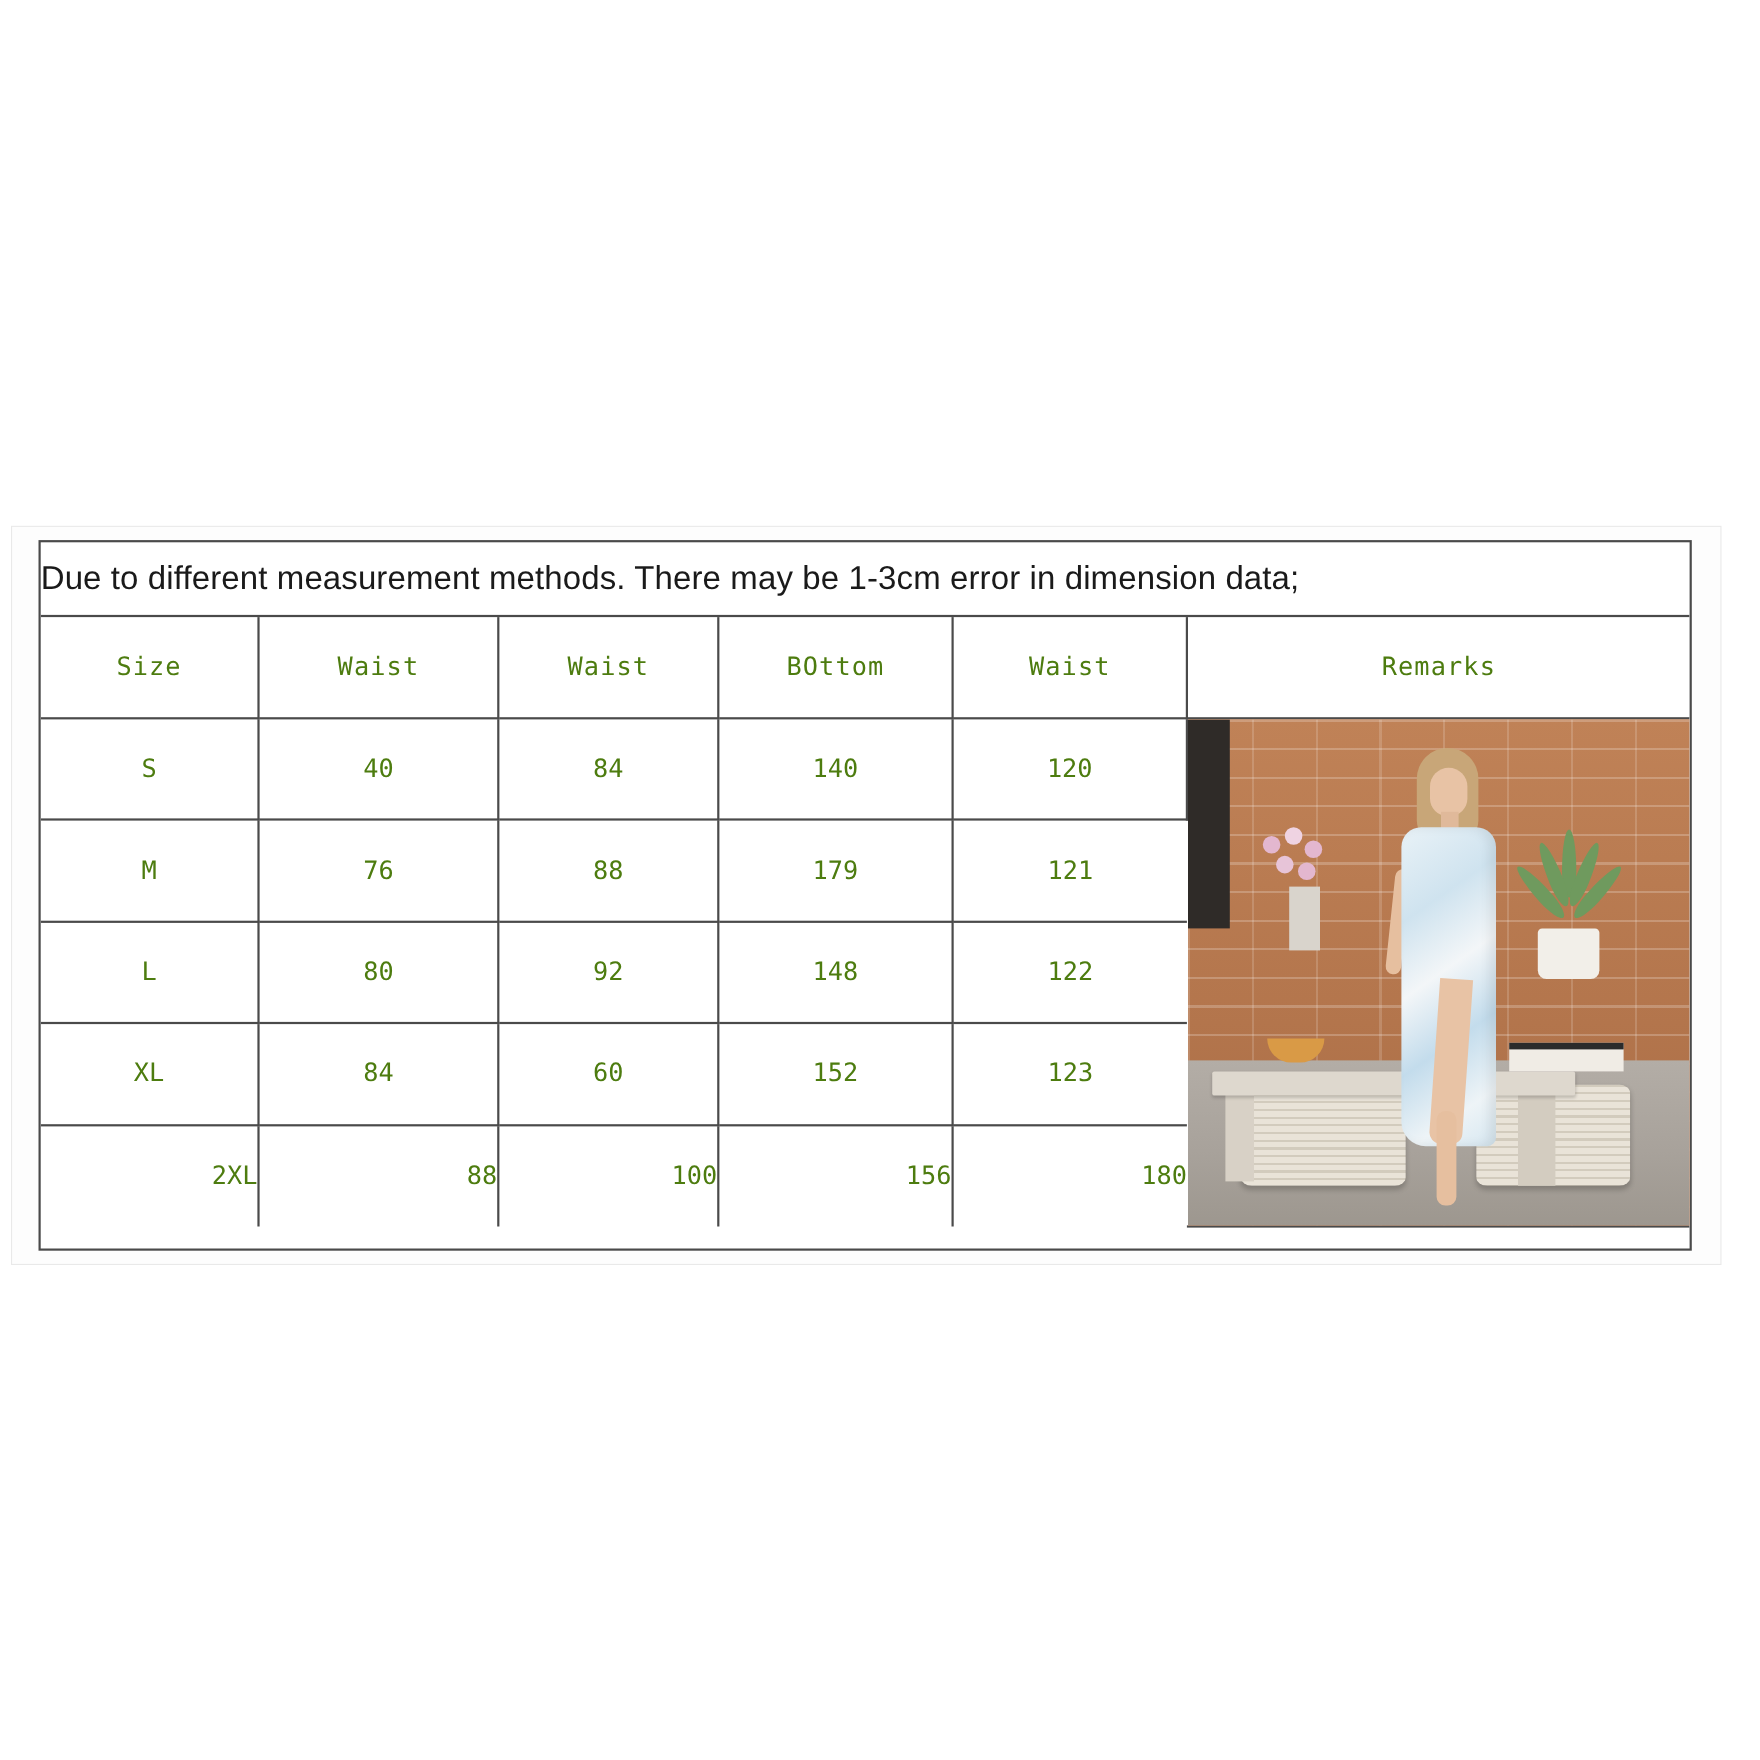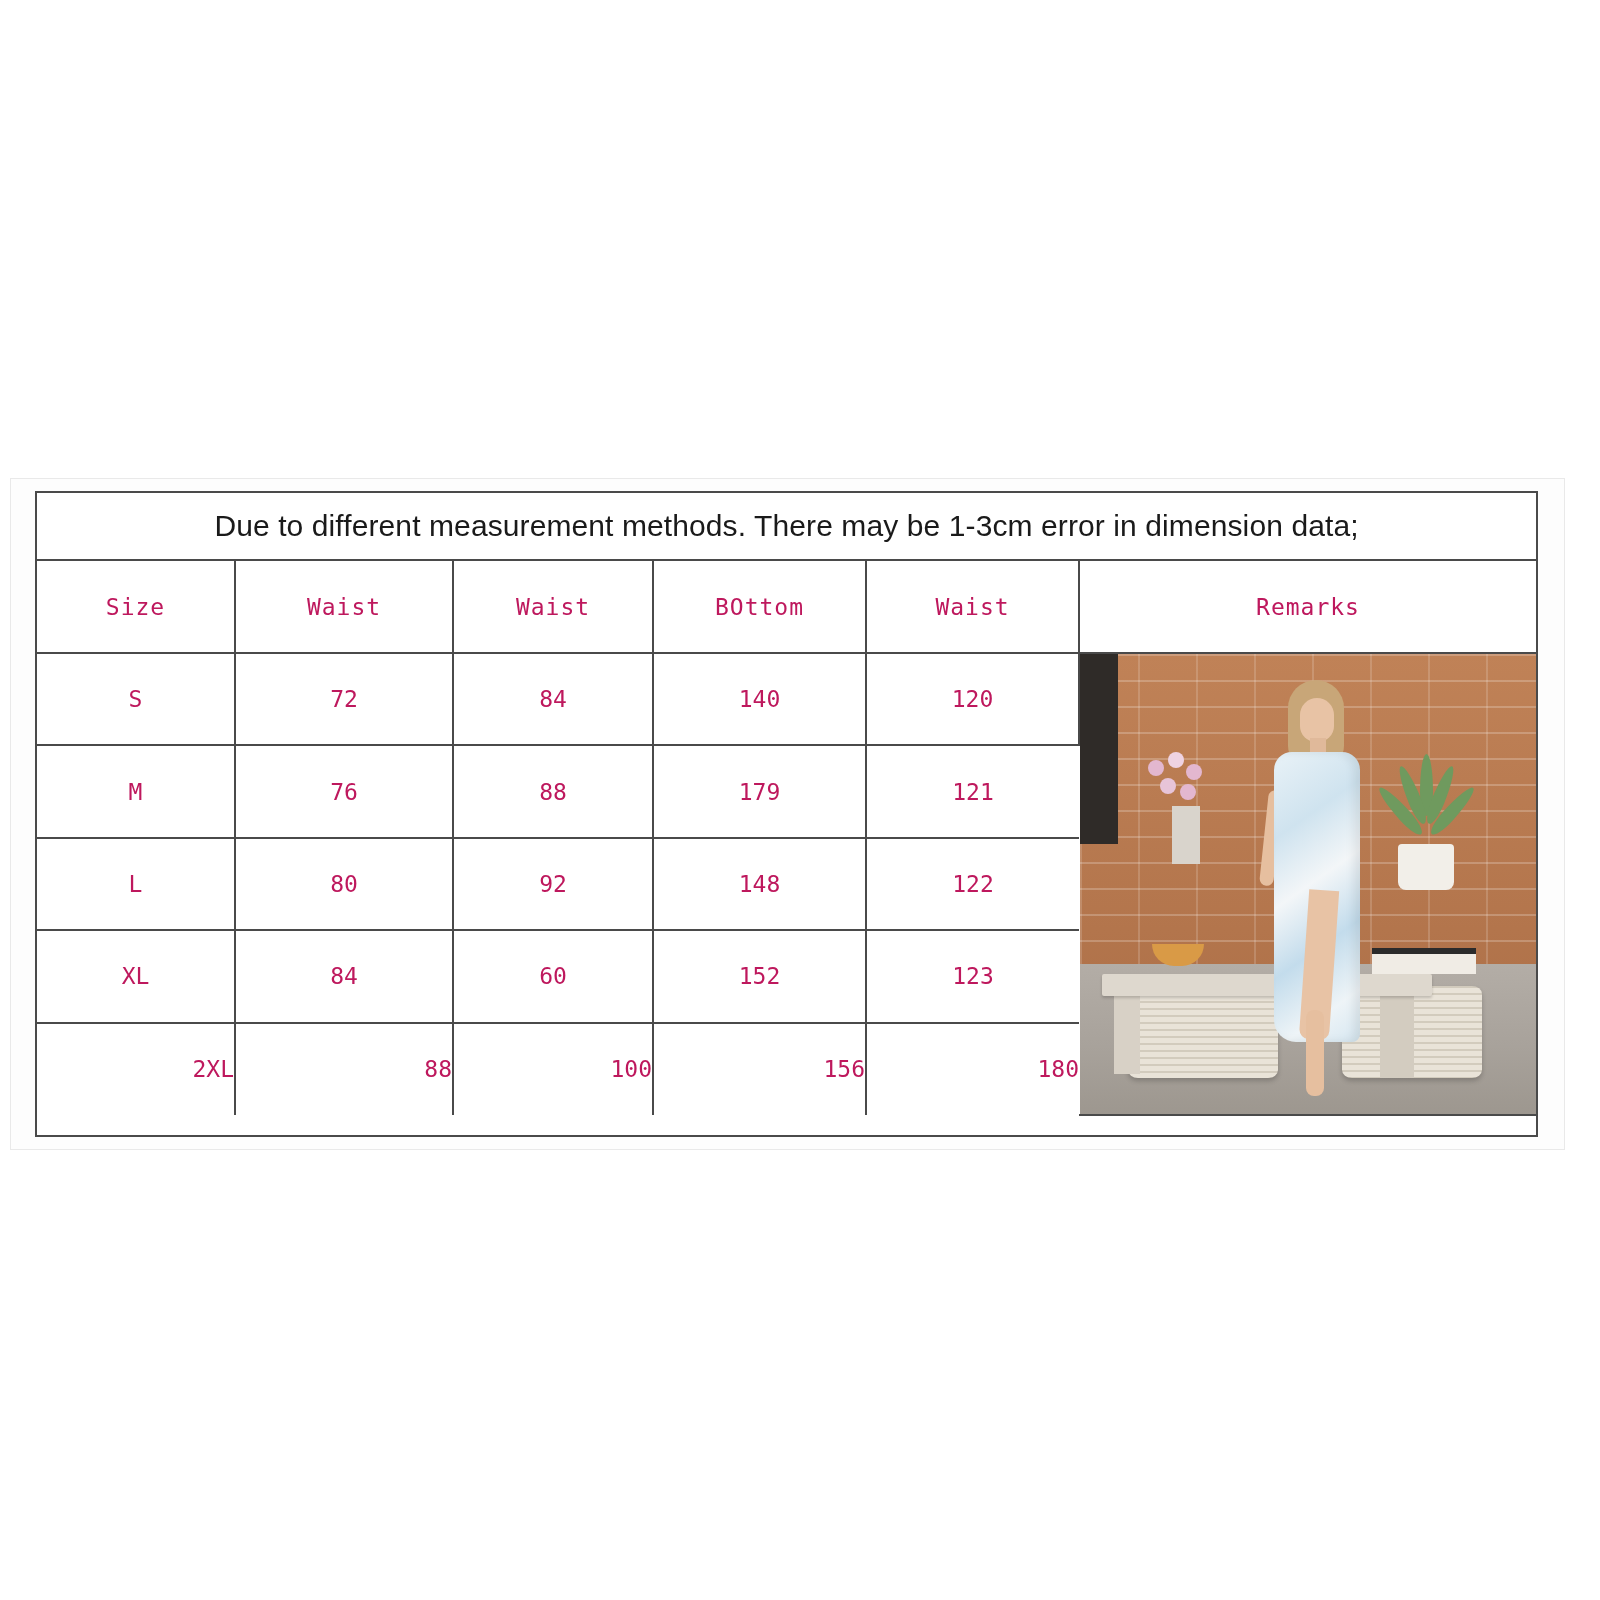--- a/index.html
+++ b/index.html
@@ -42,21 +42,20 @@
     background: #ffffff;
     border: 2px solid #4a4a4a;
     box-sizing: border-box;
     overflow: hidden;
   }
 
   .note-row {
     height: 68px;
     display: flex;
     align-items: center;
-    justify-content: center;
     border-bottom: 2px solid #4a4a4a;
     box-sizing: border-box;
   }
   .note-text {
     font-family: "Liberation Sans", sans-serif;
     font-size: 30px;
     color: #1a1a1a;
     letter-spacing: 0.1px;
     white-space: nowrap;
   }
@@ -65,21 +64,21 @@
     width: 100%;
     border-collapse: collapse;
     table-layout: fixed;
   }
   table.size-table td {
     border: 2px solid #4a4a4a;
     border-top: none;
     border-left: none;
     font-family: "DejaVu Sans Mono", monospace;
     font-size: 23px;
-    color: #be185d;
+    color: #4d7c0f;
     text-align: center;
     vertical-align: middle;
     height: 92px;
     padding: 0;
     box-sizing: border-box;
   }
   table.size-table td:first-child {
     border-left: none;
   }
   table.size-table td:last-child {
@@ -359,21 +358,21 @@
             <td class="header-cell">Size</td>
             <td class="header-cell">Waist</td>
             <td class="header-cell">Waist</td>
             <td class="header-cell">BOttom</td>
             <td class="header-cell">Waist</td>
             <td class="header-cell">Remarks</td>
           </tr>
 
           <tr>
             <td>S</td>
-            <td>72</td>
+            <td>40</td>
             <td>84</td>
             <td>140</td>
             <td>120</td>
             <td class="photo-cell" rowspan="5">
               <div class="photo">
                 <div class="brick"></div>
                 <div class="dark-panel"></div>
                 <div class="floor"></div>
 
                 <div class="ottoman ottoman-l"></div>

